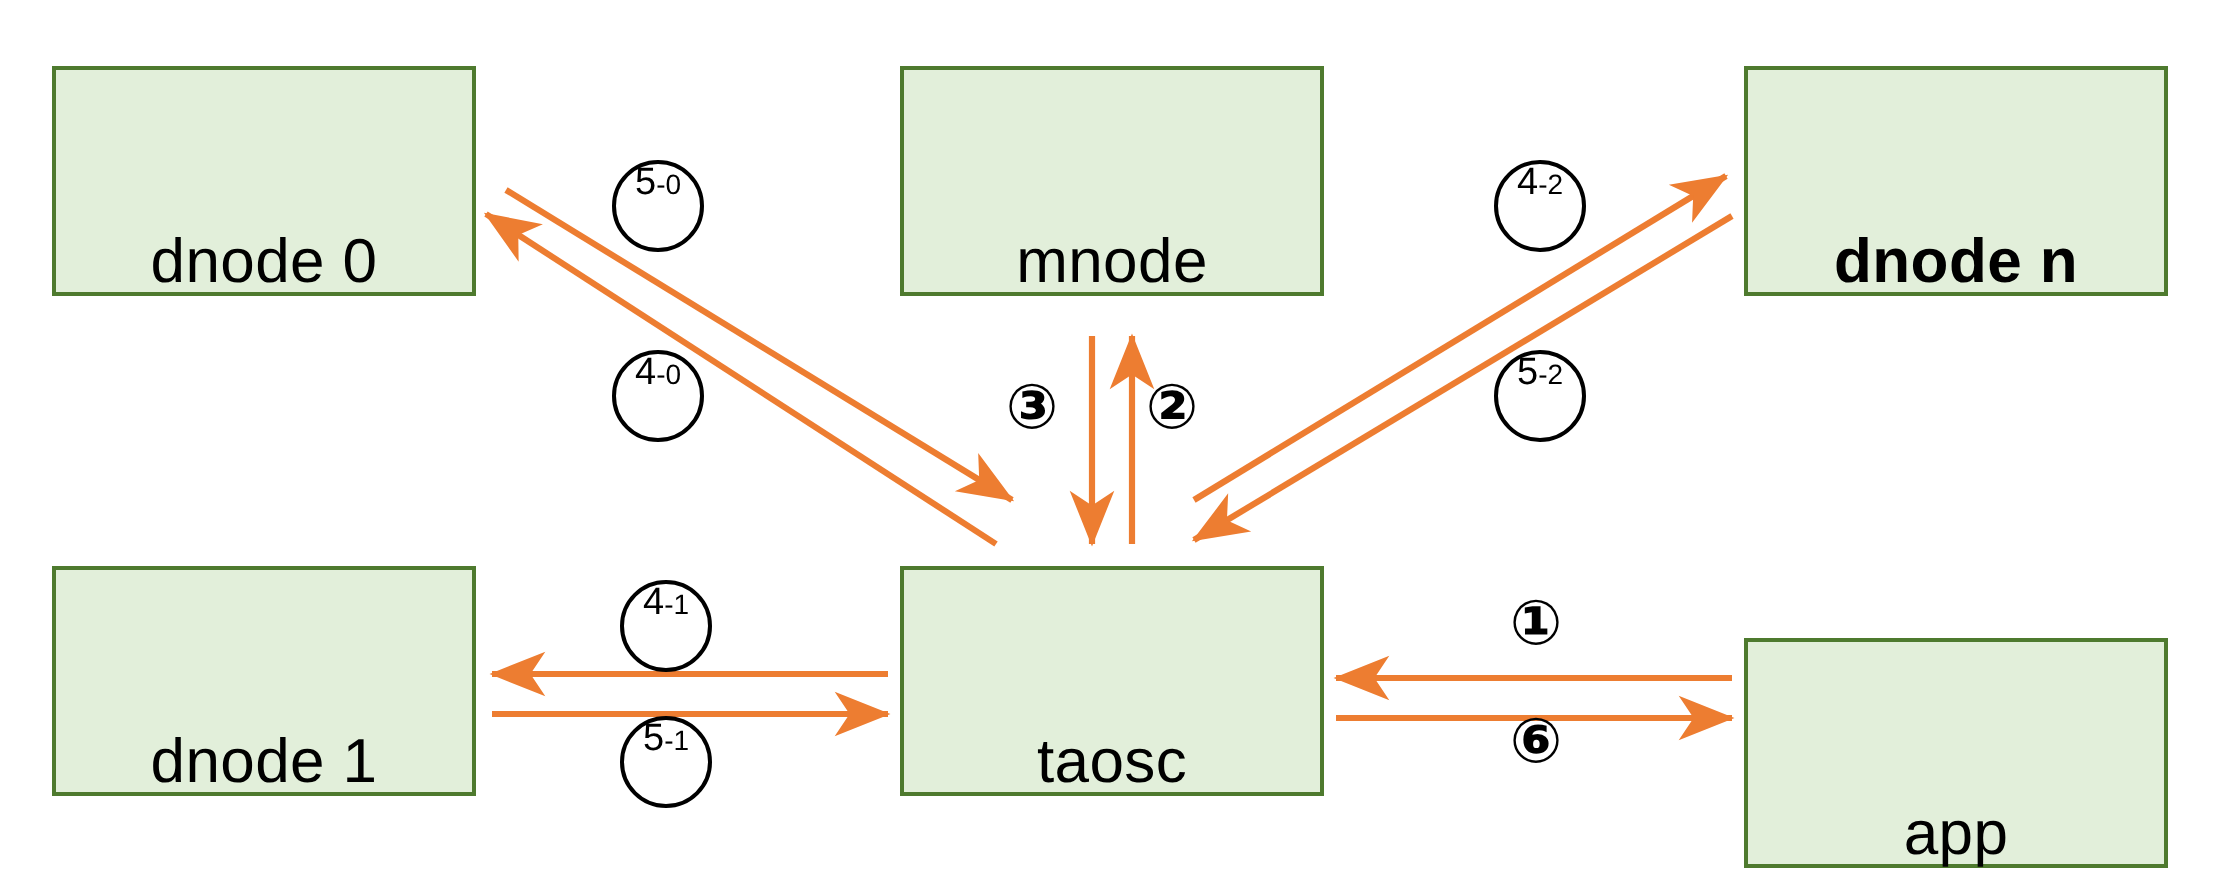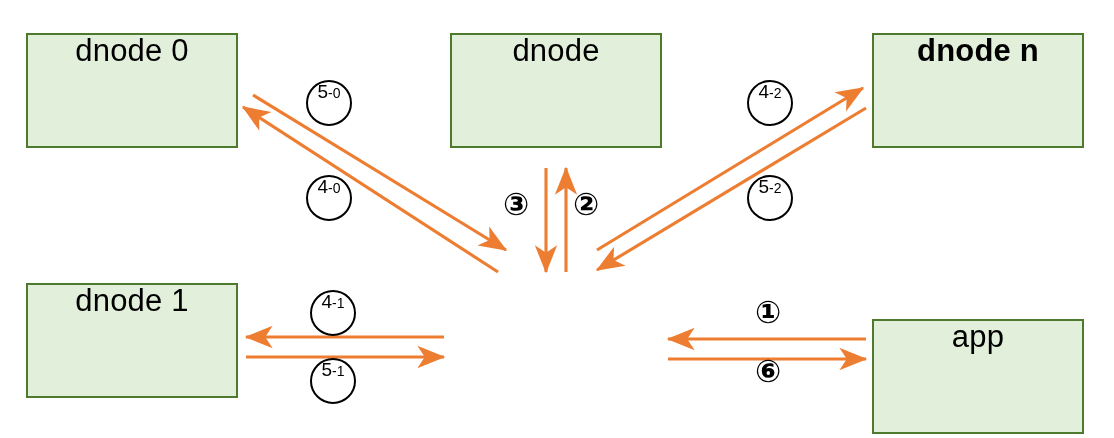--- a/index.html
+++ b/index.html
@@ -23,21 +23,21 @@
     top: 0;
     width: 1114px;
     height: 438px;
   }
   .node-box {
     position: absolute;
     box-sizing: border-box;
     background: #e2efda;
     border: 2px solid #4e7a2e;
     display: flex;
-    align-items: flex-start;
+    align-items: flex-end;
     justify-content: center;
   }
   .node-label {
     font-family: "Liberation Sans", sans-serif;
     font-size: 31px;
     color: #000000;
     letter-spacing: 0.2px;
     line-height: 1;
     white-space: nowrap;
   }
@@ -102,31 +102,34 @@
       <line x1="597" y1="250" x2="863" y2="88"></line>
       <line x1="866" y1="108" x2="597" y2="270"></line>
     </g>
   </svg>
 
   <div class="node-box" style="left:26px; top:33px; width:212px; height:115px;">
     <span class="node-label">dnode 0</span>
   </div>
 
   <div class="node-box" style="left:450px; top:33px; width:212px; height:115px;">
-    <span class="node-label">dnode</span>
+    <span class="node-label">mnode</span>
   </div>
 
   <div class="node-box" style="left:872px; top:33px; width:212px; height:115px;font-weight:bold;">
     <span class="node-label">dnode n</span>
   </div>
 
   <div class="node-box" style="left:26px; top:283px; width:212px; height:115px;">
     <span class="node-label">dnode 1</span>
   </div>
 
+  <div class="node-box" style="left:450px; top:283px; width:212px; height:115px;">
+    <span class="node-label">taosc</span>
+  </div>
 
   <div class="node-box" style="left:872px; top:283px; width:212px; height:115px;margin-top:36px;">
     <span class="node-label">app</span>
   </div>
 
   <div class="glyph-tag" style="left:748px; top:297px; width:40px;">①</div>
 
   <div class="glyph-tag" style="left:748px; top:356px; width:40px;">⑥</div>
 
   <div class="glyph-tag" style="left:566px; top:189px; width:40px;">②</div>

